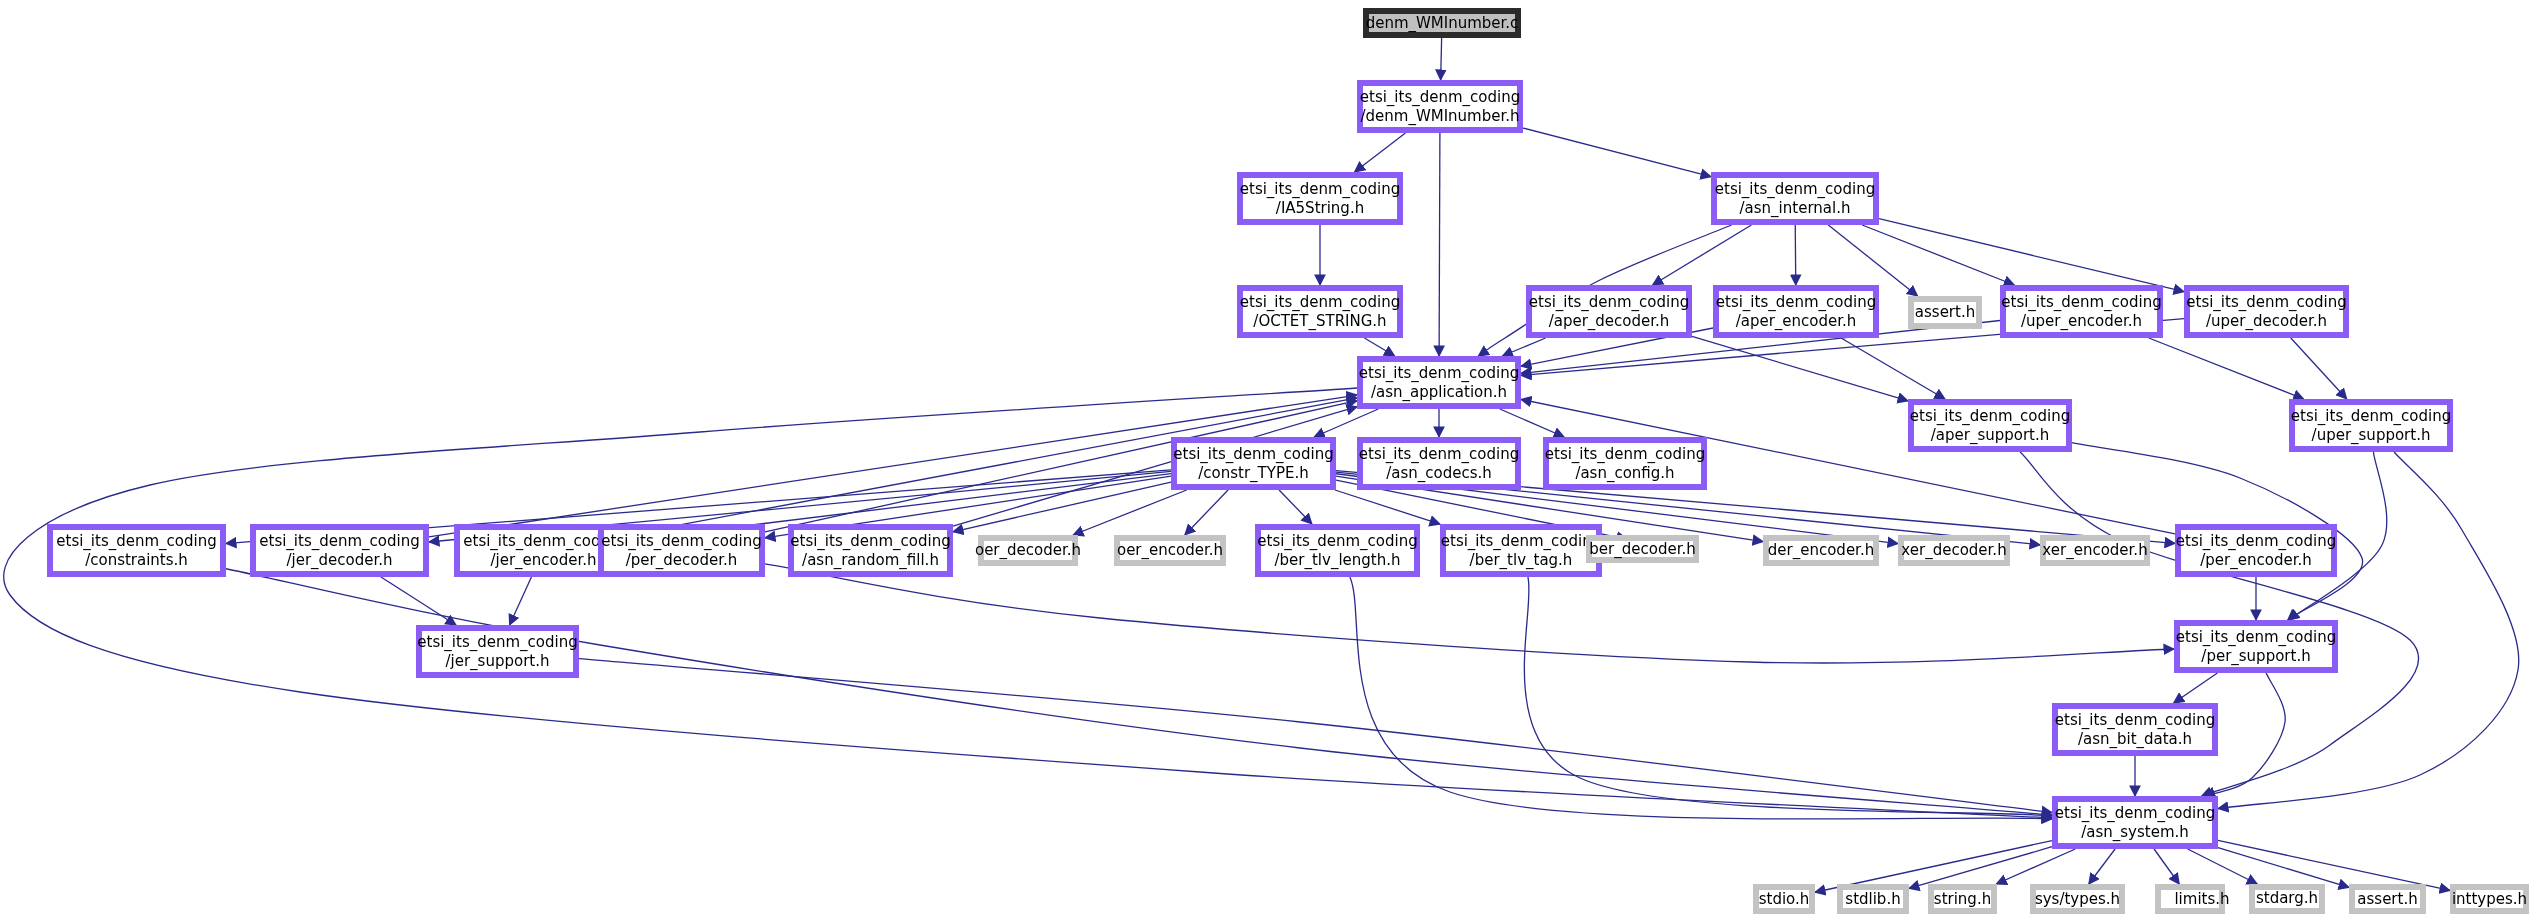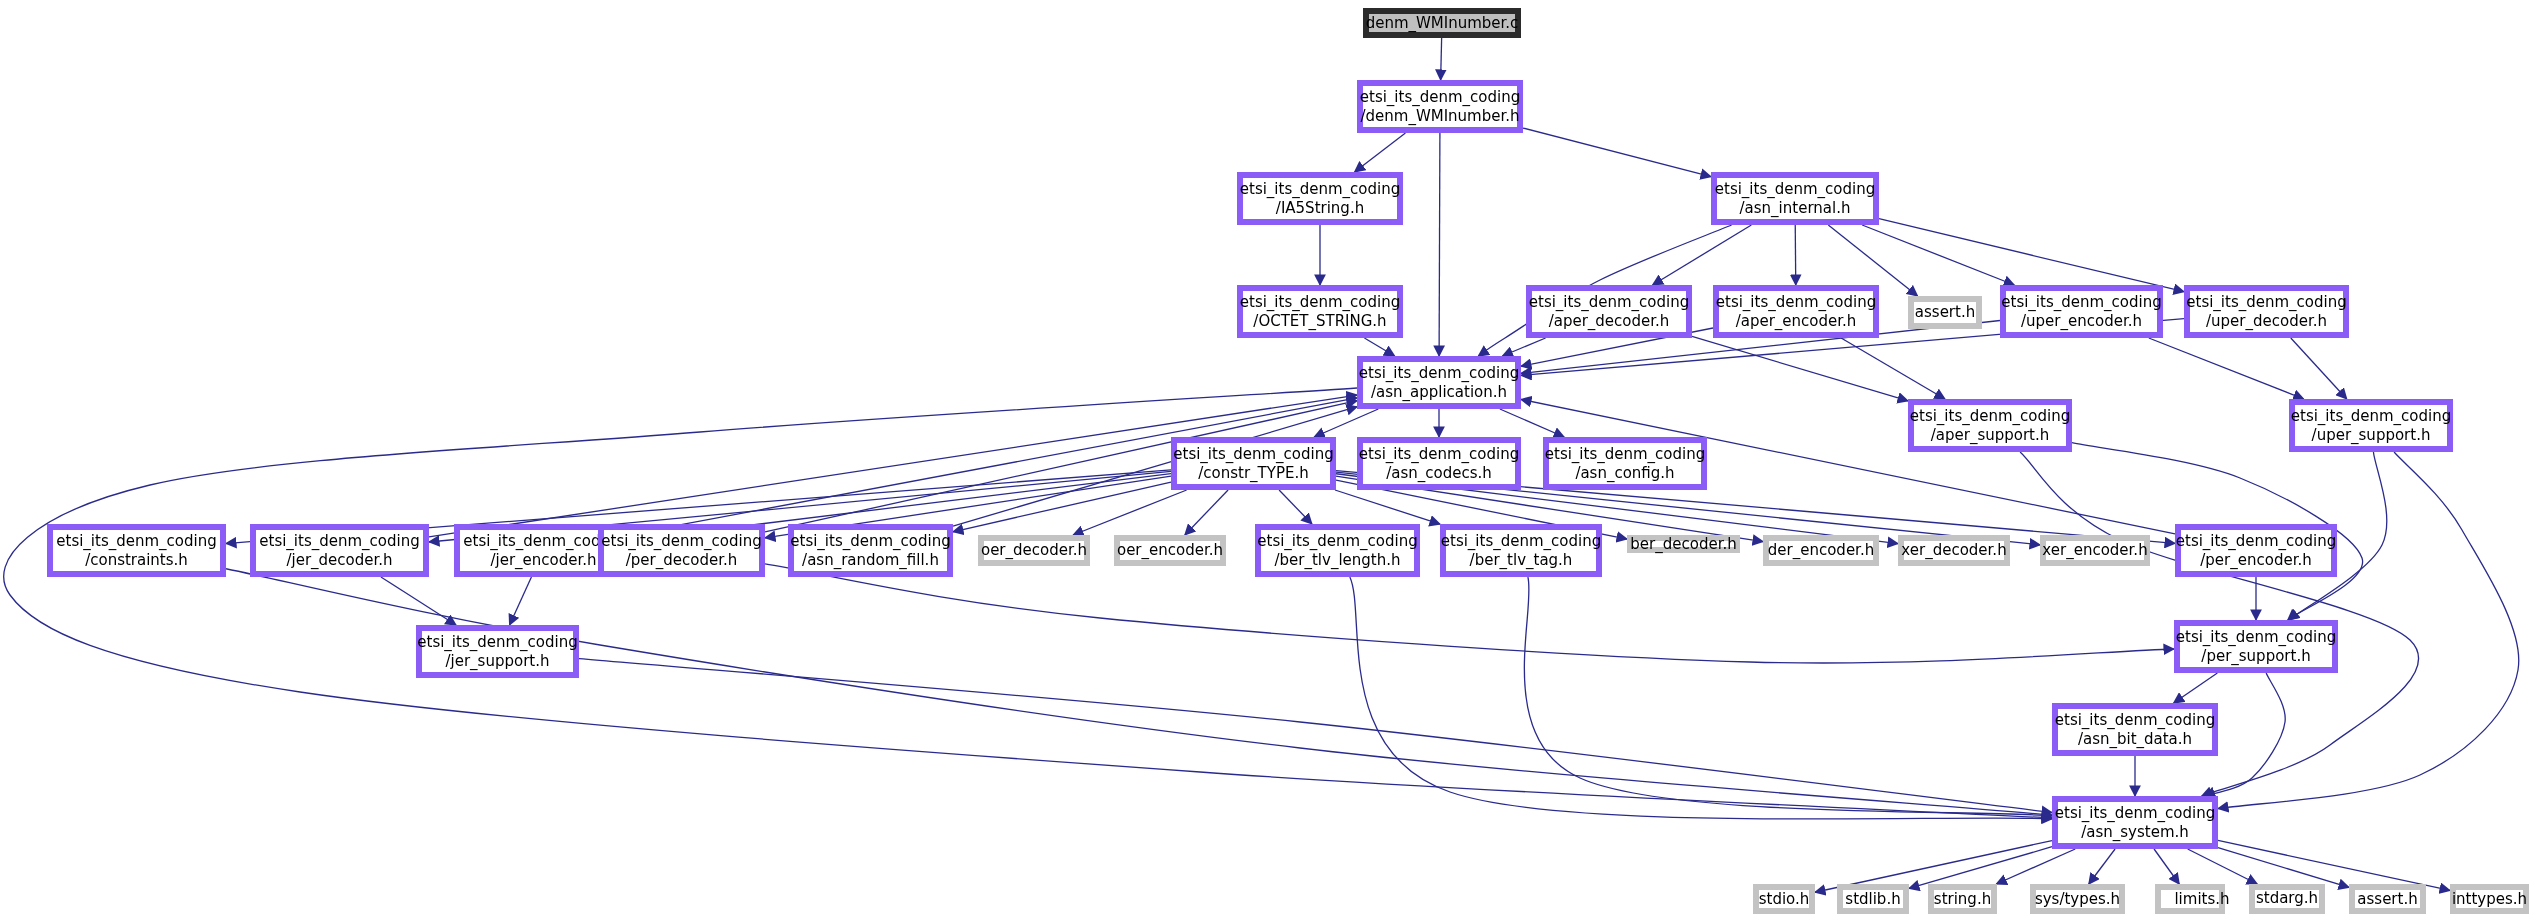--- a/index.html
+++ b/index.html
@@ -183,35 +183,35 @@
 /jer_encoder.h</span>
     </div>
     <div class="node" style="left: 598px; top: 524px; width: 167px; height: 53px;">
       <span class="lbl">etsi_its_denm_coding
 /per_decoder.h</span>
     </div>
     <div class="node" style="left: 788px; top: 524px; width: 165px; height: 53px;">
       <span class="lbl">etsi_its_denm_coding
 /asn_random_fill.h</span>
     </div>
-    <div class="node external" style="left: 978px; top: 535px; width: 112px; height: 31px;">
+    <div class="node external" style="left: 978px; top: 535px; width: 100px; height: 31px;">
       <span class="lbl">oer_decoder.h</span>
     </div>
     <div class="node external" style="left: 1114px; top: 535px; width: 112px; height: 31px;">
       <span class="lbl">oer_encoder.h</span>
     </div>
     <div class="node" style="left: 1255px; top: 524px; width: 165px; height: 53px;">
       <span class="lbl">etsi_its_denm_coding
 /ber_tlv_length.h</span>
     </div>
     <div class="node" style="left: 1440px; top: 524px; width: 162px; height: 53px;">
       <span class="lbl">etsi_its_denm_coding
 /ber_tlv_tag.h</span>
     </div>
-    <div class="node external" style="left: 1627px; top: 535px; width: 113px; height: 18px; text-align: center;">
+    <div class="node external" style="left: 1586px; top: 535px; width: 113px; height: 28px; text-align: center;">
       <span class="lbl">ber_decoder.h</span>
     </div>
     <div class="node external" style="left: 1763px; top: 535px; width: 116px; height: 31px;">
       <span class="lbl">der_encoder.h</span>
     </div>
     <div class="node external" style="left: 1898px; top: 535px; width: 112px; height: 31px;">
       <span class="lbl">xer_decoder.h</span>
     </div>
     <div class="node external" style="left: 2040px; top: 535px; width: 110px; height: 31px;">
       <span class="lbl">xer_encoder.h</span>

